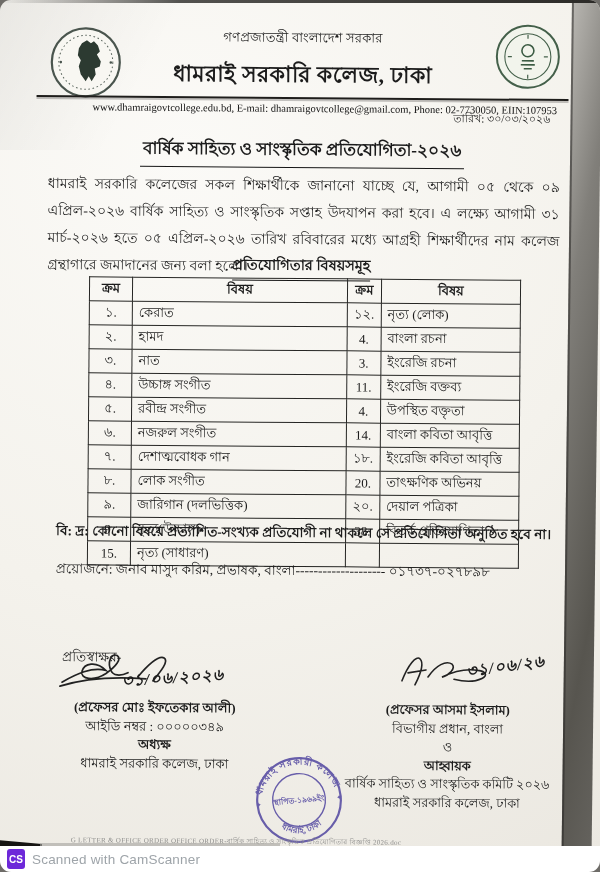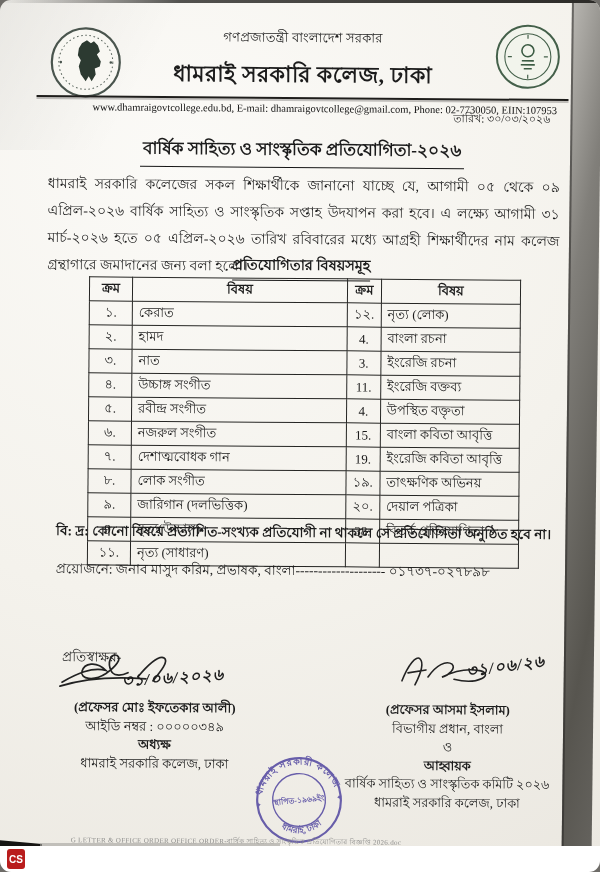--- a/index.html
+++ b/index.html
@@ -86,21 +86,21 @@
               background:linear-gradient(to right, rgba(42,41,38,0), rgba(42,41,38,.8) 30%, #2c2b28); }
   .wedge { position:absolute; left:0; top:839px; width:42px; height:9px; background:#161513;
            clip-path:polygon(0 15%, 100% 55%, 100% 100%, 0 100%); }
   .bottom-smudge { position:absolute; left:40px; top:843px; width:240px; height:3px;
                    background:#a9a7a3; opacity:.65; }
 
   
   .cs-bar { position:absolute; left:0; bottom:0; width:600px; height:26px; background:#ffffff;
             display:flex; align-items:center; gap:7px; padding-left:7px; z-index:20;
             font-family:"Liberation Sans","DejaVu Sans",sans-serif; }
-  .cs-logo { width:18px; height:20px; border-radius:3px; background:#b91c1c; color:#ffffff;
+  .cs-logo { width:18px; height:20px; border-radius:3px; background:#6d28d9; color:#ffffff;
              font-size:10px; font-weight:bold; display:flex; align-items:center; justify-content:center; }
   .cs-text { font-size:13.5px; color:#9ea4a9; letter-spacing:.2px; }
 </style>
 </head>
 <body>
 
 <div class="scan-frame">
   <div class="paper">
     <div class="crease"></div>
 
@@ -177,49 +177,49 @@
             </tr>
           <tr>
               <td class="num">৫.</td>
               <td class="subj">রবীন্দ্র সংগীত</td>
               <td class="num2">4.</td>
               <td class="subj2">উপস্থিত বক্তৃতা</td>
             </tr>
           <tr>
               <td class="num">৬.</td>
               <td class="subj">নজরুল সংগীত</td>
-              <td class="num2">15.</td>
+              <td class="num2">14.</td>
               <td class="subj2">বাংলা কবিতা আবৃত্তি</td>
             </tr>
           <tr>
               <td class="num">৭.</td>
               <td class="subj">দেশাত্মবোধক গান</td>
-              <td class="num2">19.</td>
+              <td class="num2">১৮.</td>
               <td class="subj2">ইংরেজি কবিতা আবৃত্তি</td>
             </tr>
           <tr>
               <td class="num">৮.</td>
               <td class="subj">লোক সংগীত</td>
-              <td class="num2">১৯.</td>
+              <td class="num2">20.</td>
               <td class="subj2">তাৎক্ষণিক অভিনয়</td>
             </tr>
           <tr>
               <td class="num">৯.</td>
               <td class="subj">জারিগান (দলভিত্তিক)</td>
               <td class="num2">২০.</td>
               <td class="subj2">দেয়াল পত্রিকা</td>
             </tr>
           <tr>
               <td class="num">9.</td>
               <td class="subj">নৃত্য(উচ্চাঙ্গ)</td>
               <td class="num2">38.</td>
               <td class="subj2">বিতর্ক প্রতিযোগিতা</td>
             </tr>
           <tr>
-              <td class="num">১১.</td>
+              <td class="num">15.</td>
               <td class="subj">নৃত্য (সাধারণ)</td>
               <td class="num2"></td>
               <td class="subj2"></td>
             </tr>
         </tbody>
       </table>
 
       <div class="note-line">বি: দ্র: কোনো বিষয়ে প্রত্যাশিত-সংখ্যক প্রতিযোগী না থাকলে সে প্রতিযোগিতা অনুষ্ঠিত হবে না।</div>
       <div class="need-line">প্রয়োজনে: জনাব মাসুদ করিম, প্রভাষক, বাংলা-------------------- ০১৭৩৭-০২৭৮৯৮</div>
 
@@ -275,14 +275,15 @@
     </div>
   </div>
 
   <div class="edge-right"></div>
   <div class="edge-top"></div>
   <div class="wedge"></div>
   <div class="bottom-smudge"></div>
 
   <div class="cs-bar">
     <div class="cs-logo">CS</div>
+    <div class="cs-text">Scanned with CamScanner</div>
   </div>
 </div>
 
 </body></html>

